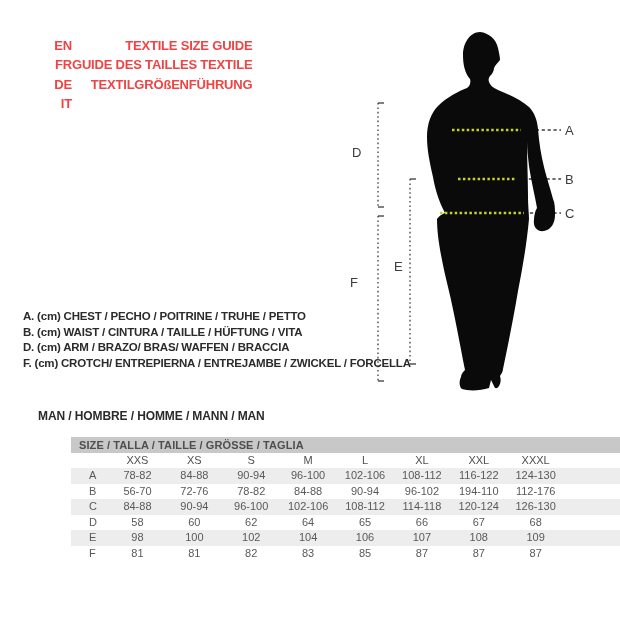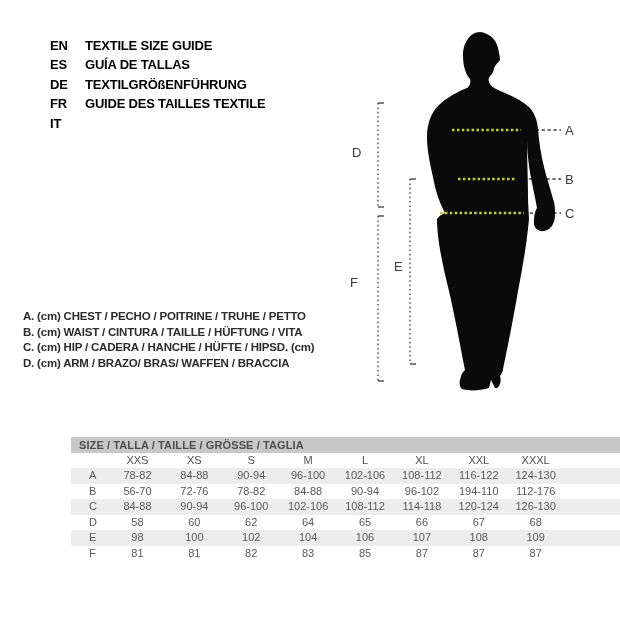--- a/index.html
+++ b/index.html
@@ -1,22 +1,22 @@
 <!DOCTYPE html>
 <html><head>
 <meta charset="utf-8">
 <style>
   html,body{margin:0;padding:0;background:#fff;}
   .canvas{
     position:relative;width:620px;height:620px;background:#ffffff;
     font-family:"Liberation Sans",sans-serif;overflow:hidden;color:#282828;
   }
   
-  .lang-list{position:absolute;left:50px;top:36px;font-size:13px;font-weight:bold;
-    letter-spacing:-0.2px;color:#000000;}
+  .lang-list{position:absolute;left:37px;top:36px;font-size:13px;font-weight:bold;
+    letter-spacing:-0.2px;color:#ef4444;text-align:right;}
   .lang-row{display:grid;grid-template-columns:35px auto;height:19.4px;line-height:19.4px;}
   
   .measure-list{position:absolute;left:23px;top:309px;font-size:11.5px;font-weight:bold;
     letter-spacing:-0.2px;color:#2b2b2b;}
   .measure-line{height:15.5px;line-height:15.5px;white-space:nowrap;}
   .category{position:absolute;left:38px;top:409px;font-size:12px;font-weight:bold;
     letter-spacing:-0.1px;color:#2b2b2b;}
   
   .figure{position:absolute;left:0;top:0;width:620px;height:620px;}
   .fig-label{font-family:"Liberation Sans",sans-serif;font-size:13px;fill:#3c3c3c;}
@@ -34,30 +34,26 @@
 <body>
 
 <div class="canvas">
 
   <div class="lang-list">
     <div class="lang-row">
       <span>EN</span>
       <span>TEXTILE SIZE GUIDE</span>
     </div>
     <div class="lang-row">
-      <span>ES</span>
-      <span>GUÍA DE TALLAS</span>
+      <span>FR</span>
+      <span>GUIDE DES TAILLES TEXTILE</span>
     </div>
     <div class="lang-row">
       <span>DE</span>
       <span>TEXTILGRÖßENFÜHRUNG</span>
-    </div>
-    <div class="lang-row">
-      <span>FR</span>
-      <span>GUIDE DES TAILLES TEXTILE</span>
     </div>
     <div class="lang-row">
       <span>IT</span>
     </div>
   </div>
 
   <svg class="figure" viewBox="0 0 620 620" xmlns="http://www.w3.org/2000/svg">
 
     <line x1="524" y1="130" x2="561" y2="130" stroke="#3c3c3c" stroke-width="1.3" stroke-dasharray="3.2 2.7"></line>
     <line x1="517" y1="179" x2="561" y2="179" stroke="#3c3c3c" stroke-width="1.3" stroke-dasharray="3.2 2.7"></line>
@@ -129,24 +125,25 @@
     <text class="fig-label" x="565" y="183.5">B</text>
     <text class="fig-label" x="565" y="217.5">C</text>
     <text class="fig-label" x="352" y="156.5">D</text>
     <text class="fig-label" x="394" y="270.5">E</text>
     <text class="fig-label" x="350" y="286.5">F</text>
   </svg>
 
   <div class="measure-list">
     <div class="measure-line">A. (cm) CHEST / PECHO / POITRINE / TRUHE / PETTO</div>
     <div class="measure-line">B. (cm) WAIST / CINTURA / TAILLE / HÜFTUNG / VITA</div>
-    <div class="measure-line">C. (cm) HIP / CADERA / HANCHE / HÜFTE / HIPSD. (cm)</div>
     <div class="measure-line">D. (cm) ARM / BRAZO/ BRAS/ WAFFEN / BRACCIA</div>
+    <div class="measure-line">F. (cm) CROTCH/ ENTREPIERNA / ENTREJAMBE / ZWICKEL / FORCELLA</div>
   </div>
 
+  <div class="category">MAN / HOMBRE / HOMME / MANN / MAN</div>
 
   <div class="size-table">
     <div class="t-title">SIZE / TALLA / TAILLE / GRÖSSE / TAGLIA</div>
 
     <div class="trow thead">
       <div class="tcell tlabel"></div>
       <div class="tcell">XXS</div>
       <div class="tcell">XS</div>
       <div class="tcell">S</div>
       <div class="tcell">M</div>

